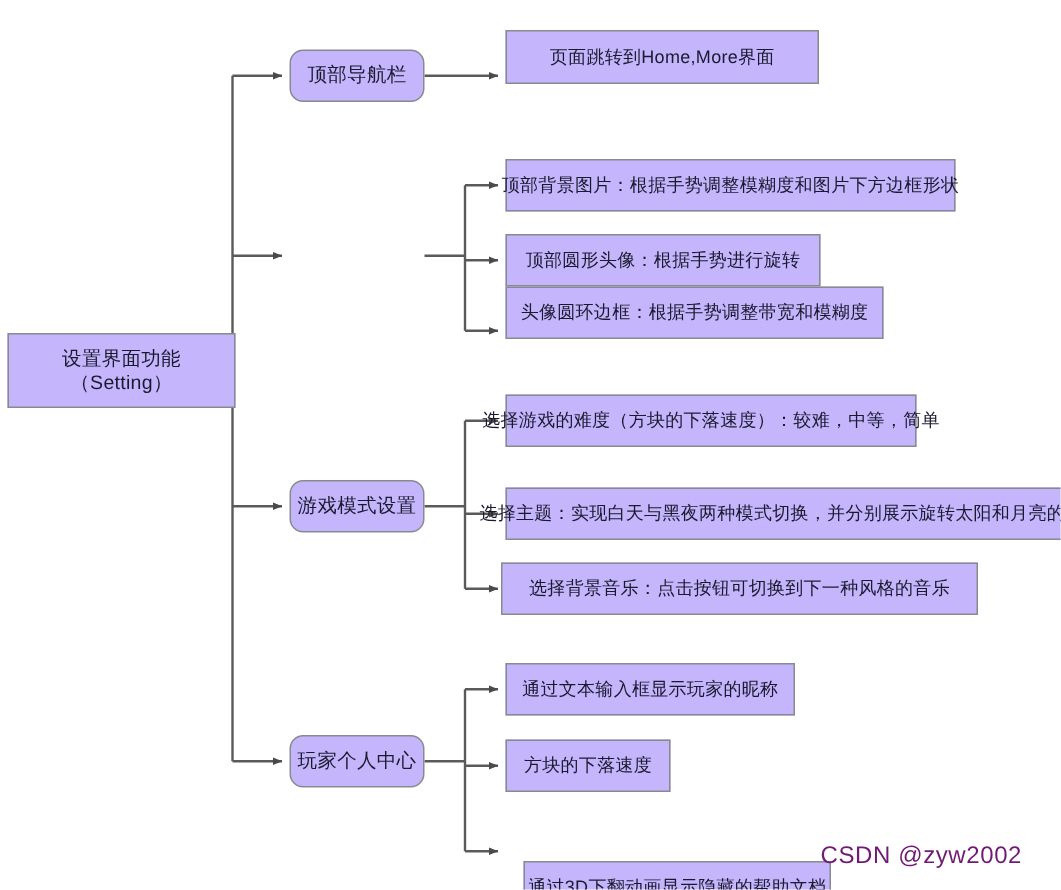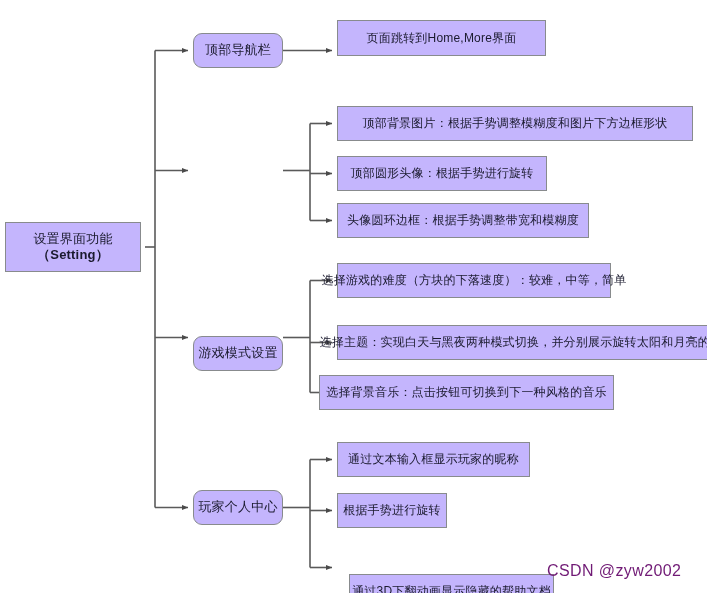--- a/index.html
+++ b/index.html
@@ -42,21 +42,21 @@
     line-height: 1.25;
     letter-spacing: 0.2px;
     white-space: nowrap;
   }
   .node.root {
     border-radius: 0;
     font-size: 13px;
     flex-direction: column;
     padding: 0 6px;
   }
-  .node.root .line2 { display: block; font-weight: bold; }
+  .node.root .line2 { display: block; }
   .node.branch {
     border-radius: 9px;
     font-size: 13px;
   }
   .node.leaf {
     border-radius: 0;
     font-size: 12px;
     padding: 0 10px;
   }
   .watermark {
@@ -114,72 +114,72 @@
 
     <g>
       <path d="M283,507.5 L310,507.5" fill="none" stroke="#5a5a5a" stroke-width="1.6"></path>
       <path d="M310,459.5 L310,567.5" fill="none" stroke="#5a5a5a" stroke-width="1.6"></path>
       <path d="M310,459.5 L332,459.5" fill="none" stroke="#5a5a5a" stroke-width="1.6" marker-end="url(#arrow)"></path>
       <path d="M310,510.5 L332,510.5" fill="none" stroke="#5a5a5a" stroke-width="1.6" marker-end="url(#arrow)"></path>
       <path d="M310,567.5 L332,567.5" fill="none" stroke="#5a5a5a" stroke-width="1.6" marker-end="url(#arrow)"></path>
     </g>
   </svg>
 
-  <div class="node root" style="left:5px; top:222px; width:136px; height:50px;">
+  <div class="node root" style="left:5px; top:222px; width:152px; height:50px;">
     <span>设置界面功能</span>
     <span class="line2">（Setting）</span>
   </div>
 
   <div class="node branch" style="left:193px; top:33px; width:90px; height:35px;">
     <span>顶部导航栏</span>
   </div>
 
 
-  <div class="node branch" style="left:193px; top:320px; width:90px; height:35px;margin-top:16px;">
+  <div class="node branch" style="left:193px; top:320px; width:90px; height:35px;">
     <span>游戏模式设置</span>
   </div>
 
   <div class="node branch" style="left:193px; top:490px; width:90px; height:35px;">
     <span>玩家个人中心</span>
   </div>
 
   <div class="node leaf" style="left:337px; top:20px; width:209px; height:36px;">
     <span>页面跳转到Home,More界面</span>
   </div>
 
-  <div class="node leaf" style="left:337px; top:106px; width:356px; height:35px;">
+  <div class="node leaf" style="left:337px; top:106px; width:300px; height:35px;">
     <span>顶部背景图片：根据手势调整模糊度和图片下方边框形状</span>
   </div>
 
   <div class="node leaf" style="left:337px; top:156px; width:210px; height:35px;">
     <span>顶部圆形头像：根据手势进行旋转</span>
   </div>
 
-  <div class="node leaf" style="left:337px; top:203px; width:252px; height:35px;">
+  <div class="node leaf" style="left:337px; top:191px; width:252px; height:35px;">
     <span>头像圆环边框：根据手势调整带宽和模糊度</span>
   </div>
 
   <div class="node leaf" style="left:337px; top:263px; width:274px; height:35px;">
     <span>选择游戏的难度（方块的下落速度）：较难，中等，简单</span>
   </div>
 
   <div class="node leaf" style="left:337px; top:325px; width:380px; height:35px;">
     <span>选择主题：实现白天与黑夜两种模式切换，并分别展示旋转太阳和月亮的动画</span>
   </div>
 
-  <div class="node leaf" style="left:319px; top:375px; width:295px; height:35px;">
+  <div class="node leaf" style="left:334px; top:375px; width:318px; height:35px;">
     <span>选择背景音乐：点击按钮可切换到下一种风格的音乐</span>
   </div>
 
   <div class="node leaf" style="left:337px; top:442px; width:193px; height:35px;">
     <span>通过文本输入框显示玩家的昵称</span>
   </div>
 
   <div class="node leaf" style="left:337px; top:493px; width:110px; height:35px;">
-    <span>根据手势进行旋转</span>
+    <span>方块的下落速度</span>
   </div>
 
   <div class="node leaf" style="left:337px; top:574px; width:205px; height:35px;margin-left:12px;">
     <span>通过3D下翻动画显示隐藏的帮助文档</span>
   </div>
 
   <div class="watermark" style="left:547px; top:562px;">CSDN @zyw2002</div>
 
 </div>
 

